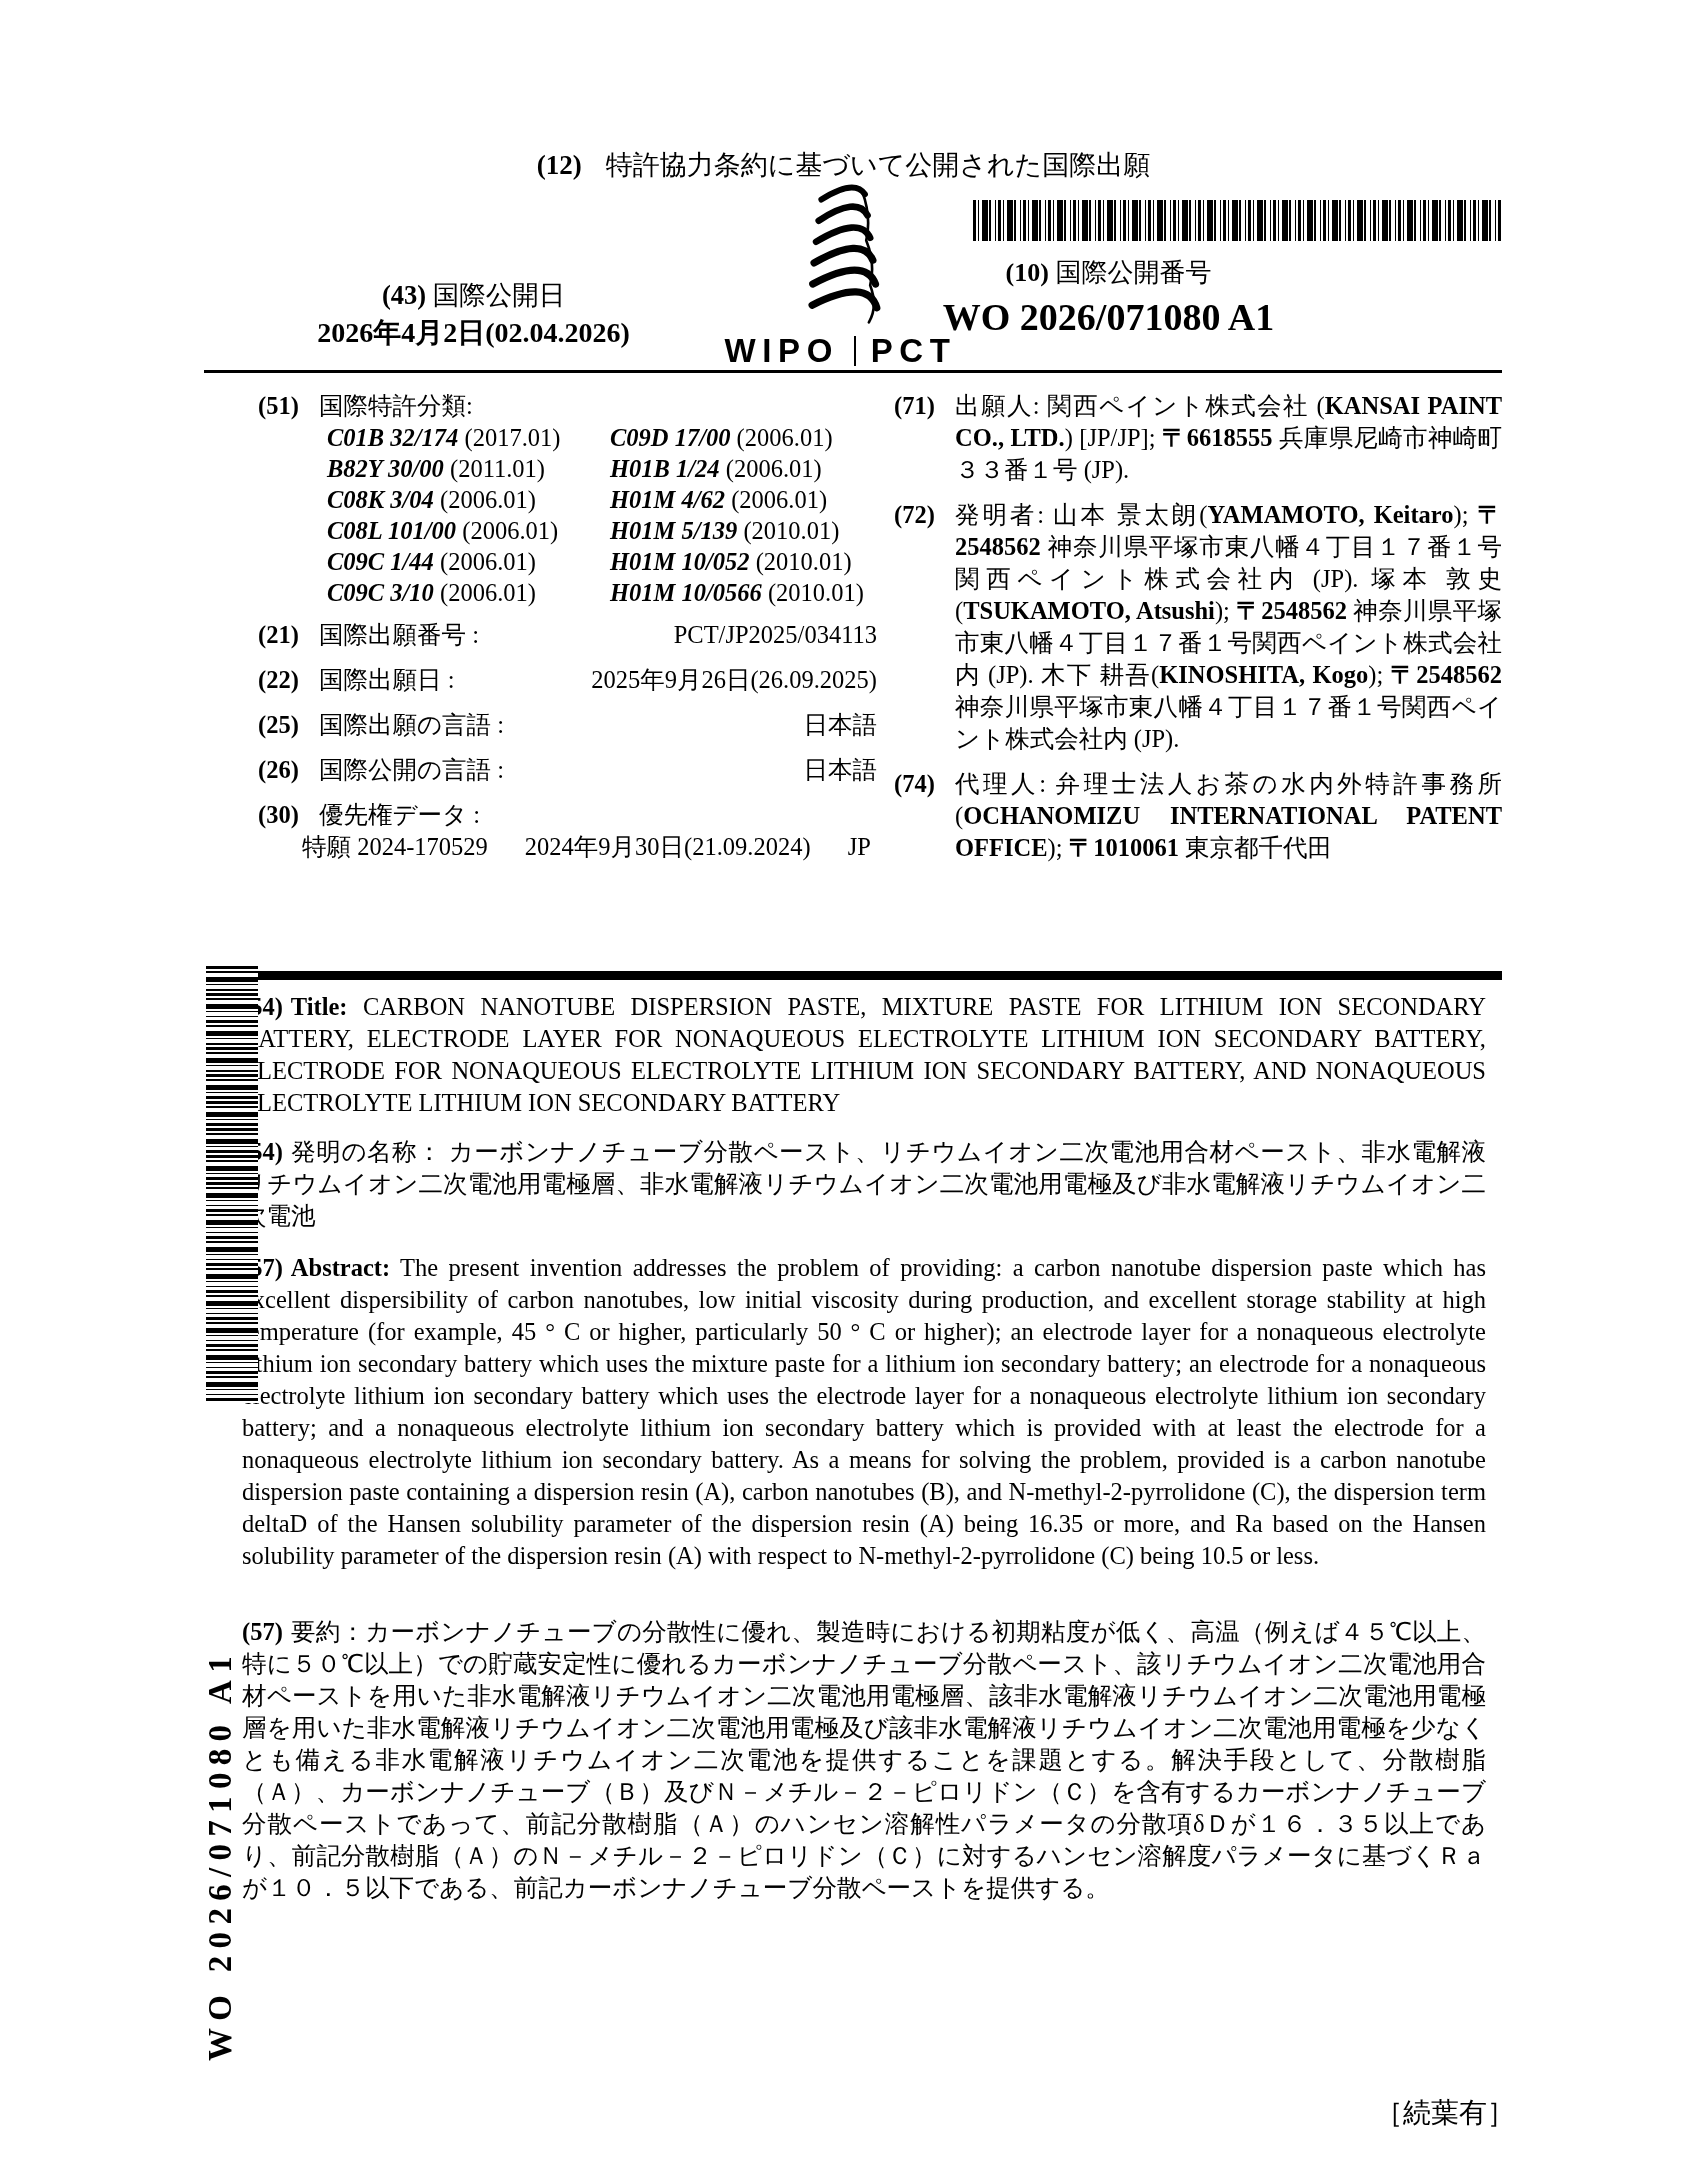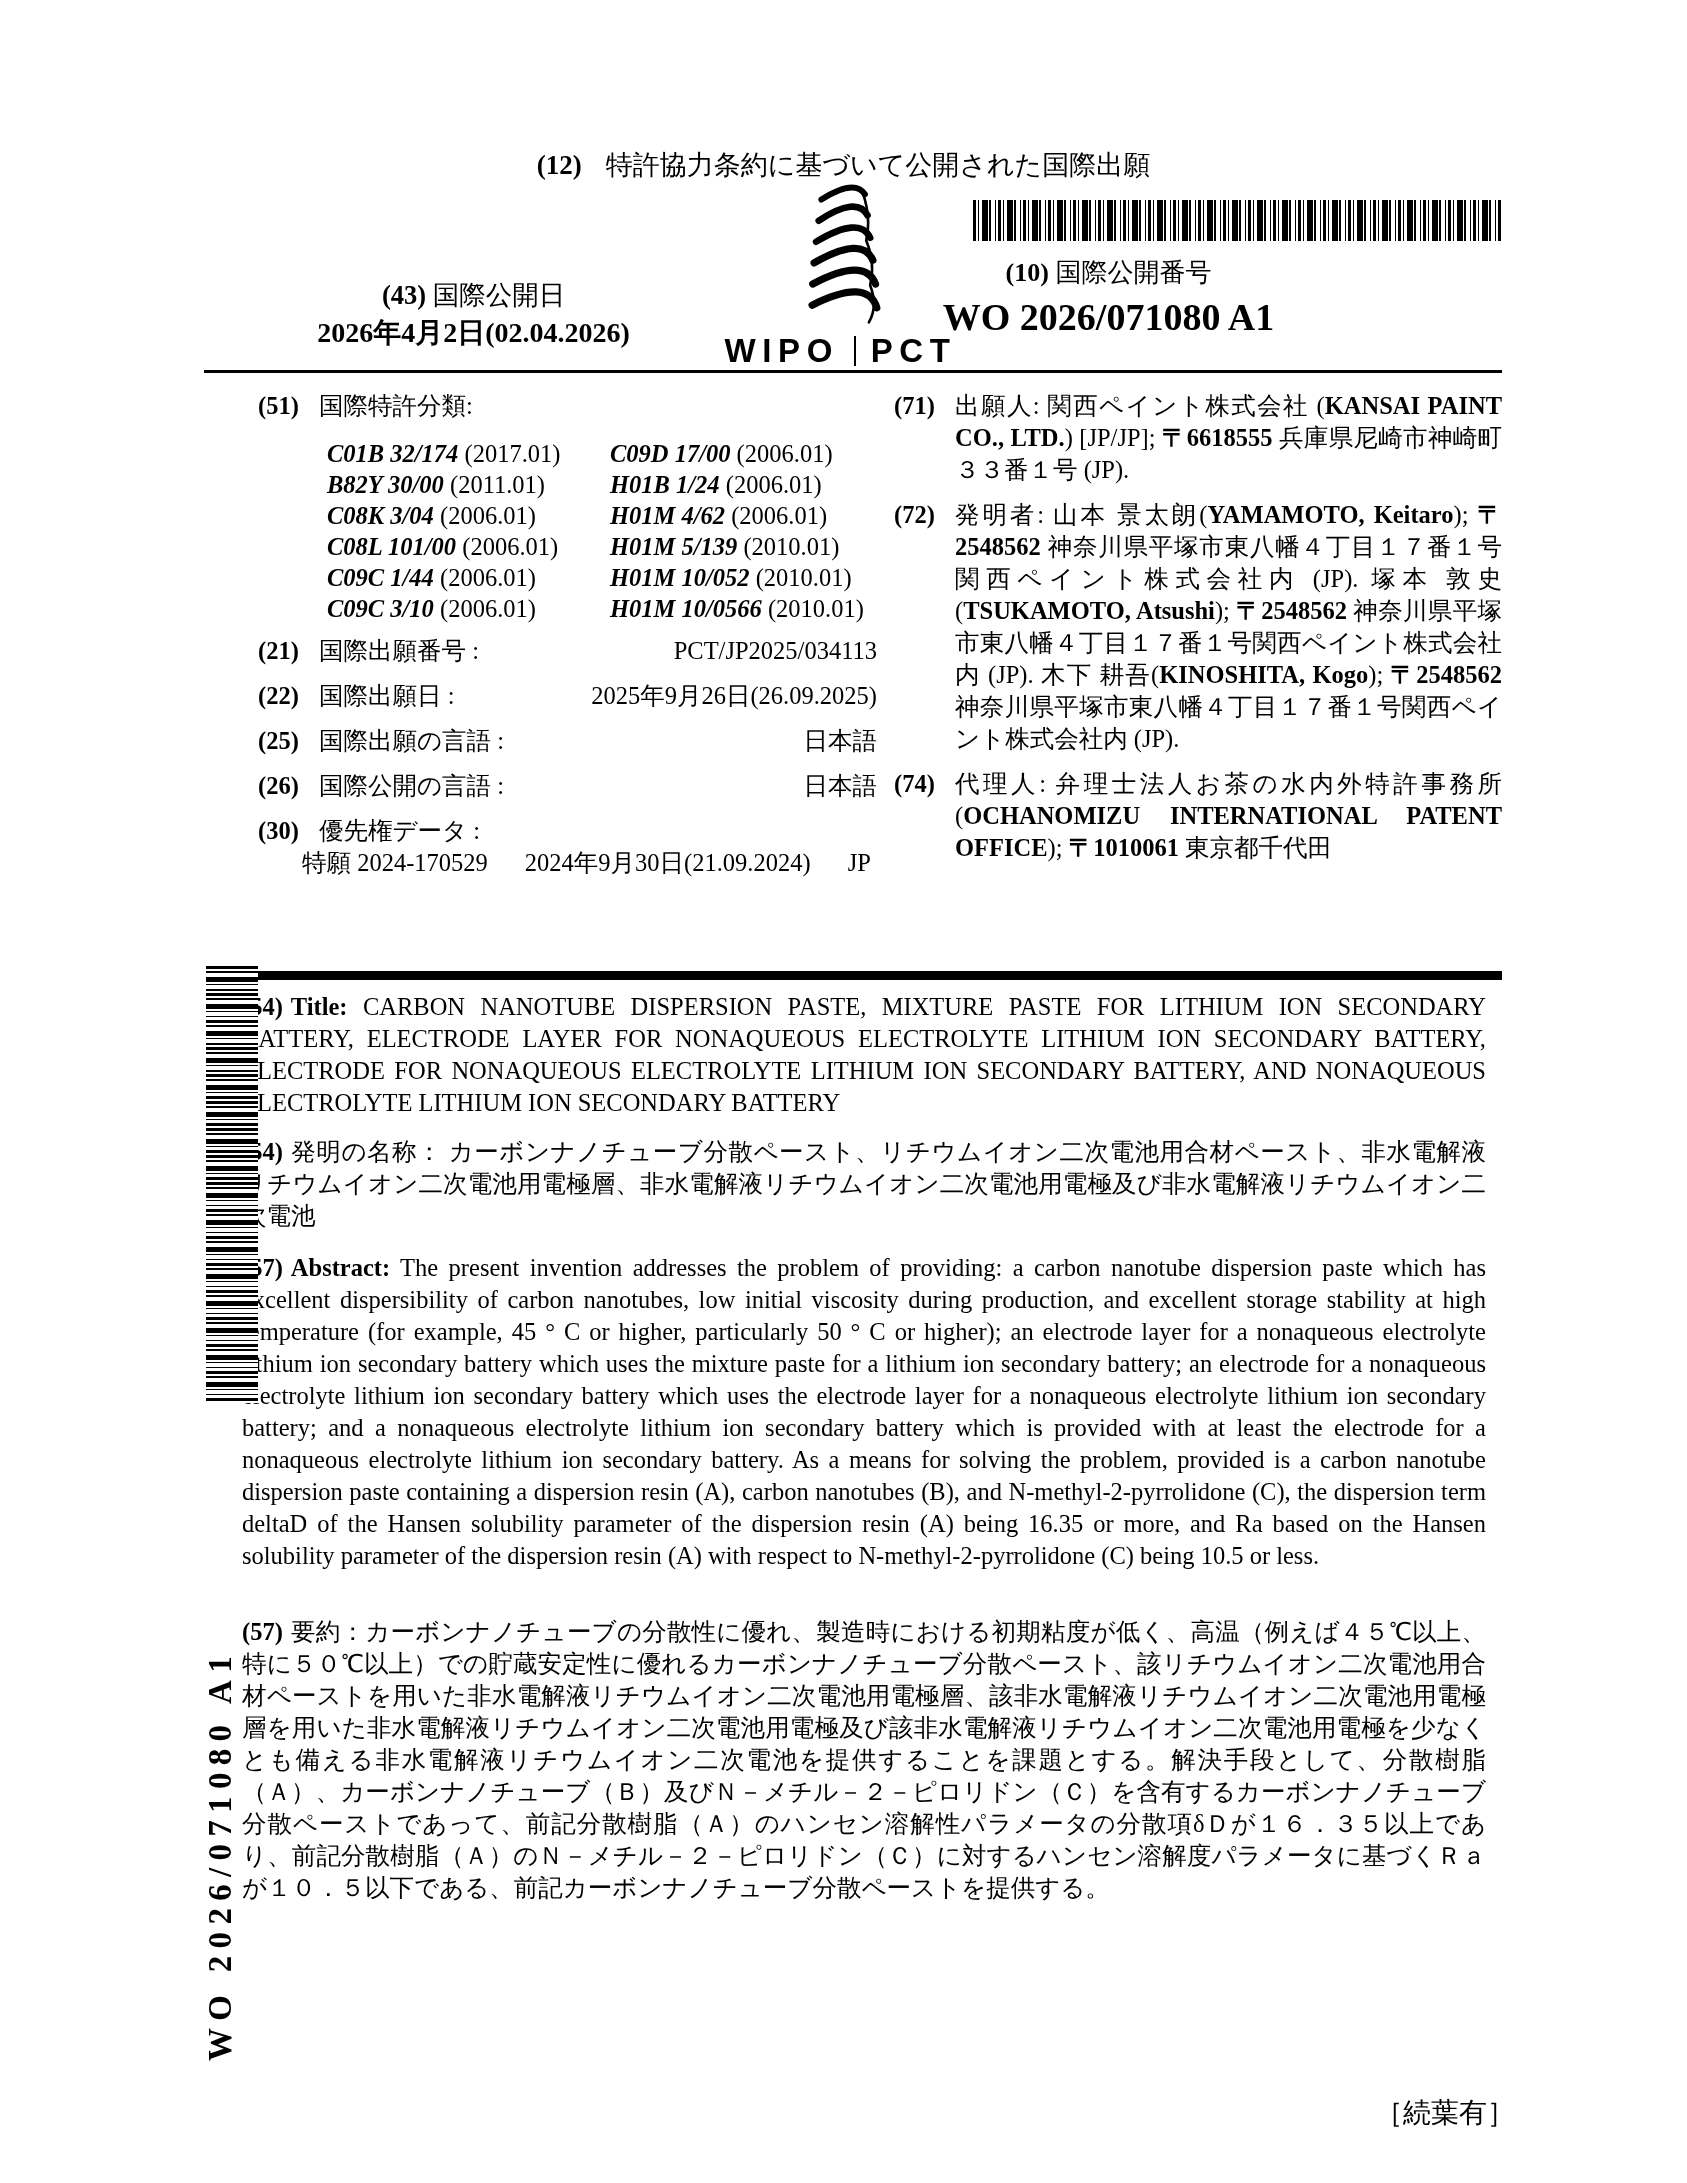--- a/index.html
+++ b/index.html
@@ -118,21 +118,21 @@
     <div><span class="fnum">(10)</span><span>国際公開番号</span></div>
     <div class="pubnum-value">WO 2026/071080 A1</div>
   </div>
 
   <div class="header-rule"></div>
 
   <div class="biblio">
 
     <div class="col-left">
 
-      <div class="field" style="margin-bottom:16px;">
+      <div class="field" style="margin-bottom:0;">
         <span class="fnum">(51)</span>
         <span>国際特許分類:</span>
       </div>
       <div class="ipc-grid">
         <div><span class="ipc-code">C01B 32/174</span> <span>(2017.01)</span></div>
         <div><span class="ipc-code">C09D 17/00</span> <span>(2006.01)</span></div>
         <div><span class="ipc-code">B82Y 30/00</span> <span>(2011.01)</span></div>
         <div><span class="ipc-code">H01B 1/24</span> <span>(2006.01)</span></div>
         <div><span class="ipc-code">C08K 3/04</span> <span>(2006.01)</span></div>
         <div><span class="ipc-code">H01M 4/62</span> <span>(2006.01)</span></div>

